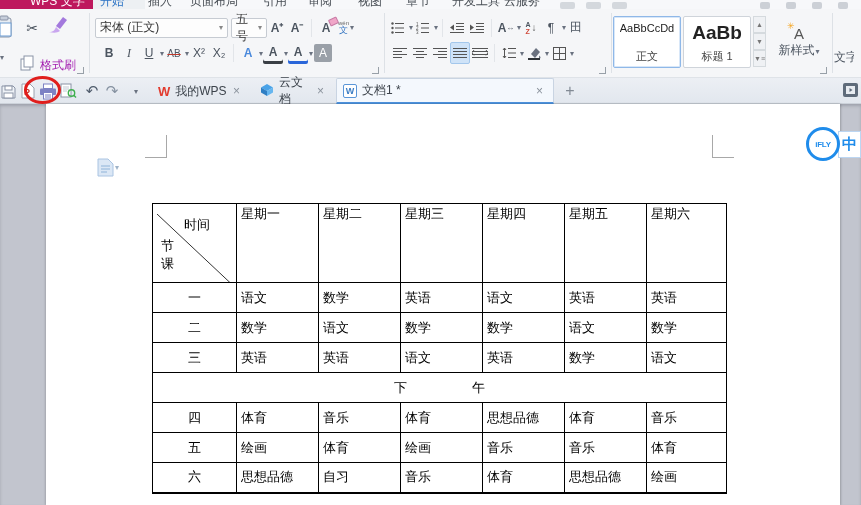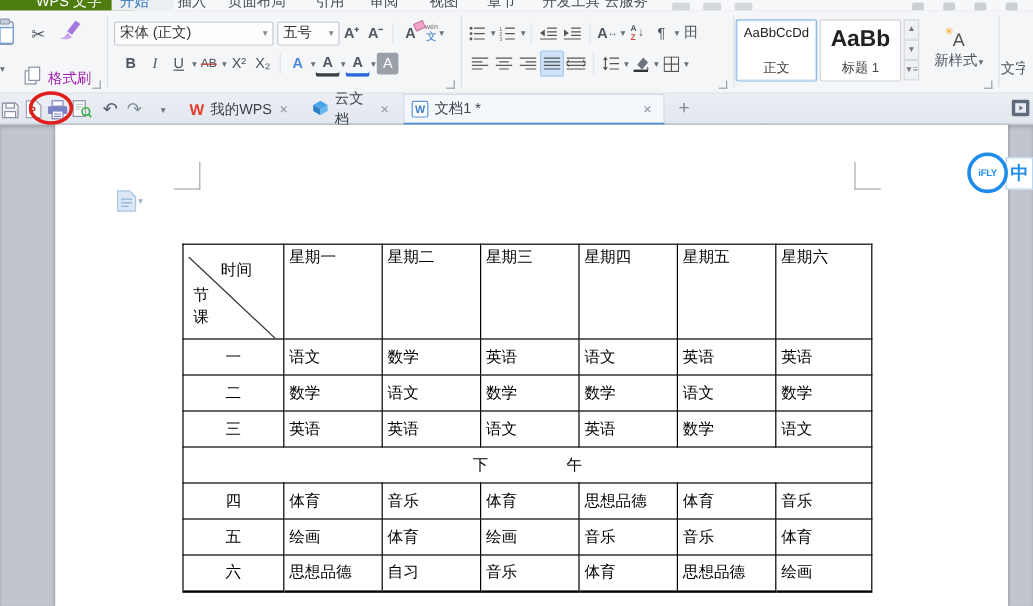--- a/index.html
+++ b/index.html
@@ -1,21 +1,21 @@
 <!DOCTYPE html>
 <html><head>
 <meta charset="utf-8">
 <style>
   * { box-sizing: border-box; }
   body { margin:0; font-family:"Liberation Sans", sans-serif; background:#888; }
   .screen { position:relative; width:861px; height:505px; background:#c2c5ce; overflow:hidden; }
 
   
   .menubar { position:absolute; top:0; left:0; width:861px; height:9px; background:#f7f8fa; overflow:hidden; }
-  .appbtn { position:absolute; left:0; top:0; width:112px; height:9px; background:#4d7c0f; overflow:hidden; }
+  .appbtn { position:absolute; left:0; top:0; width:112px; height:9px; background:#be185d; overflow:hidden; }
   .appbtn span { display:block; margin:-7px 0 0 30px; color:#fff; font-size:12px; white-space:nowrap; }
   .menu-hl { position:absolute; top:0; height:9px; background:#edf0f3; }
   .menu-tab { position:absolute; top:-6px; font-size:12px; line-height:14px; color:#474d54; white-space:nowrap; }
   .menu-tab.active { color:#2a72c5; }
   .mb-sq { position:absolute; top:2px; height:7px; border-radius:2px; background:#d4d8dd; }
 
   
   .ribbon { position:absolute; top:9px; left:0; width:861px; height:69px; background:#f5f6f8; border-bottom:1px solid #dfe3e8; display:flex; }
   .grp { position:relative; height:100%; flex:none; }
   .vdiv { flex:none; width:1px; background:#dde1e6; margin:4px 1px; }
@@ -169,21 +169,21 @@
       <div class="launcher"></div>
     </div>
     <div class="vdiv"></div>
 
     <div class="grp" style="width:292px">
       <div class="row r1" style="padding-left:4px">
         <div class="combo" style="width:133px">
             <span>宋体 (正文)</span>
             <span class="dd">▾</span>
           </div>
-        <div class="combo" style="width:52px;margin-left:3px">
+        <div class="combo" style="width:36px;margin-left:3px">
             <span>五号</span>
             <span class="dd">▾</span>
           </div>
         <div class="ib b">A⁺</div>
         <div class="ib b">A⁻</div>
         <div class="sdiv"></div>
         <div class="ib eraser b">A</div>
         <div class="ib">
           <span class="stack">
               <span class="t">wén</span>

